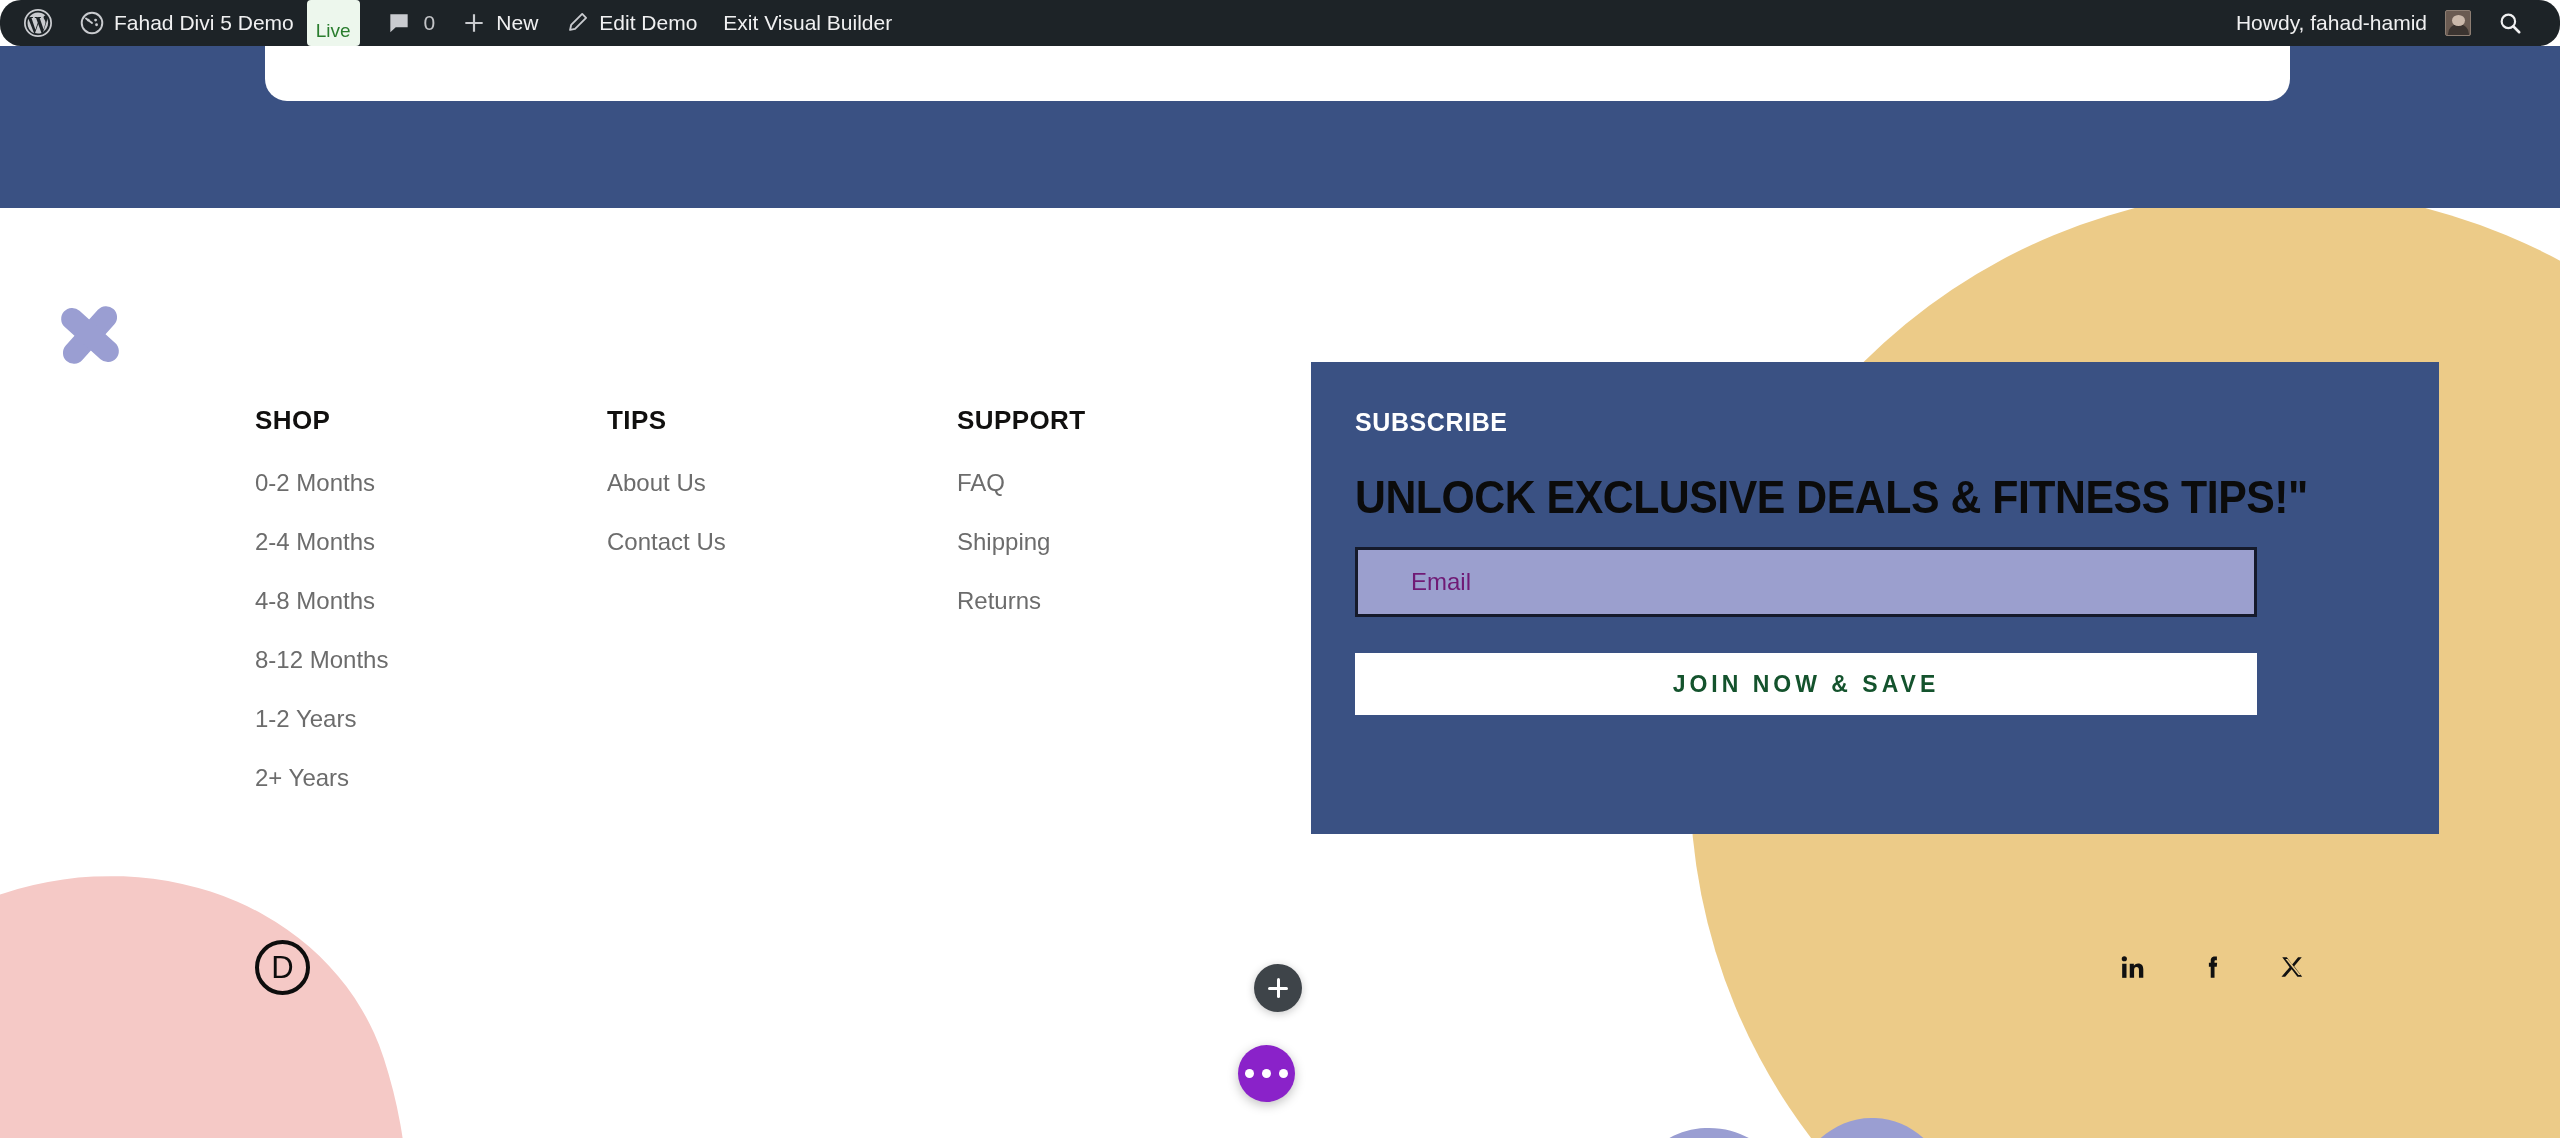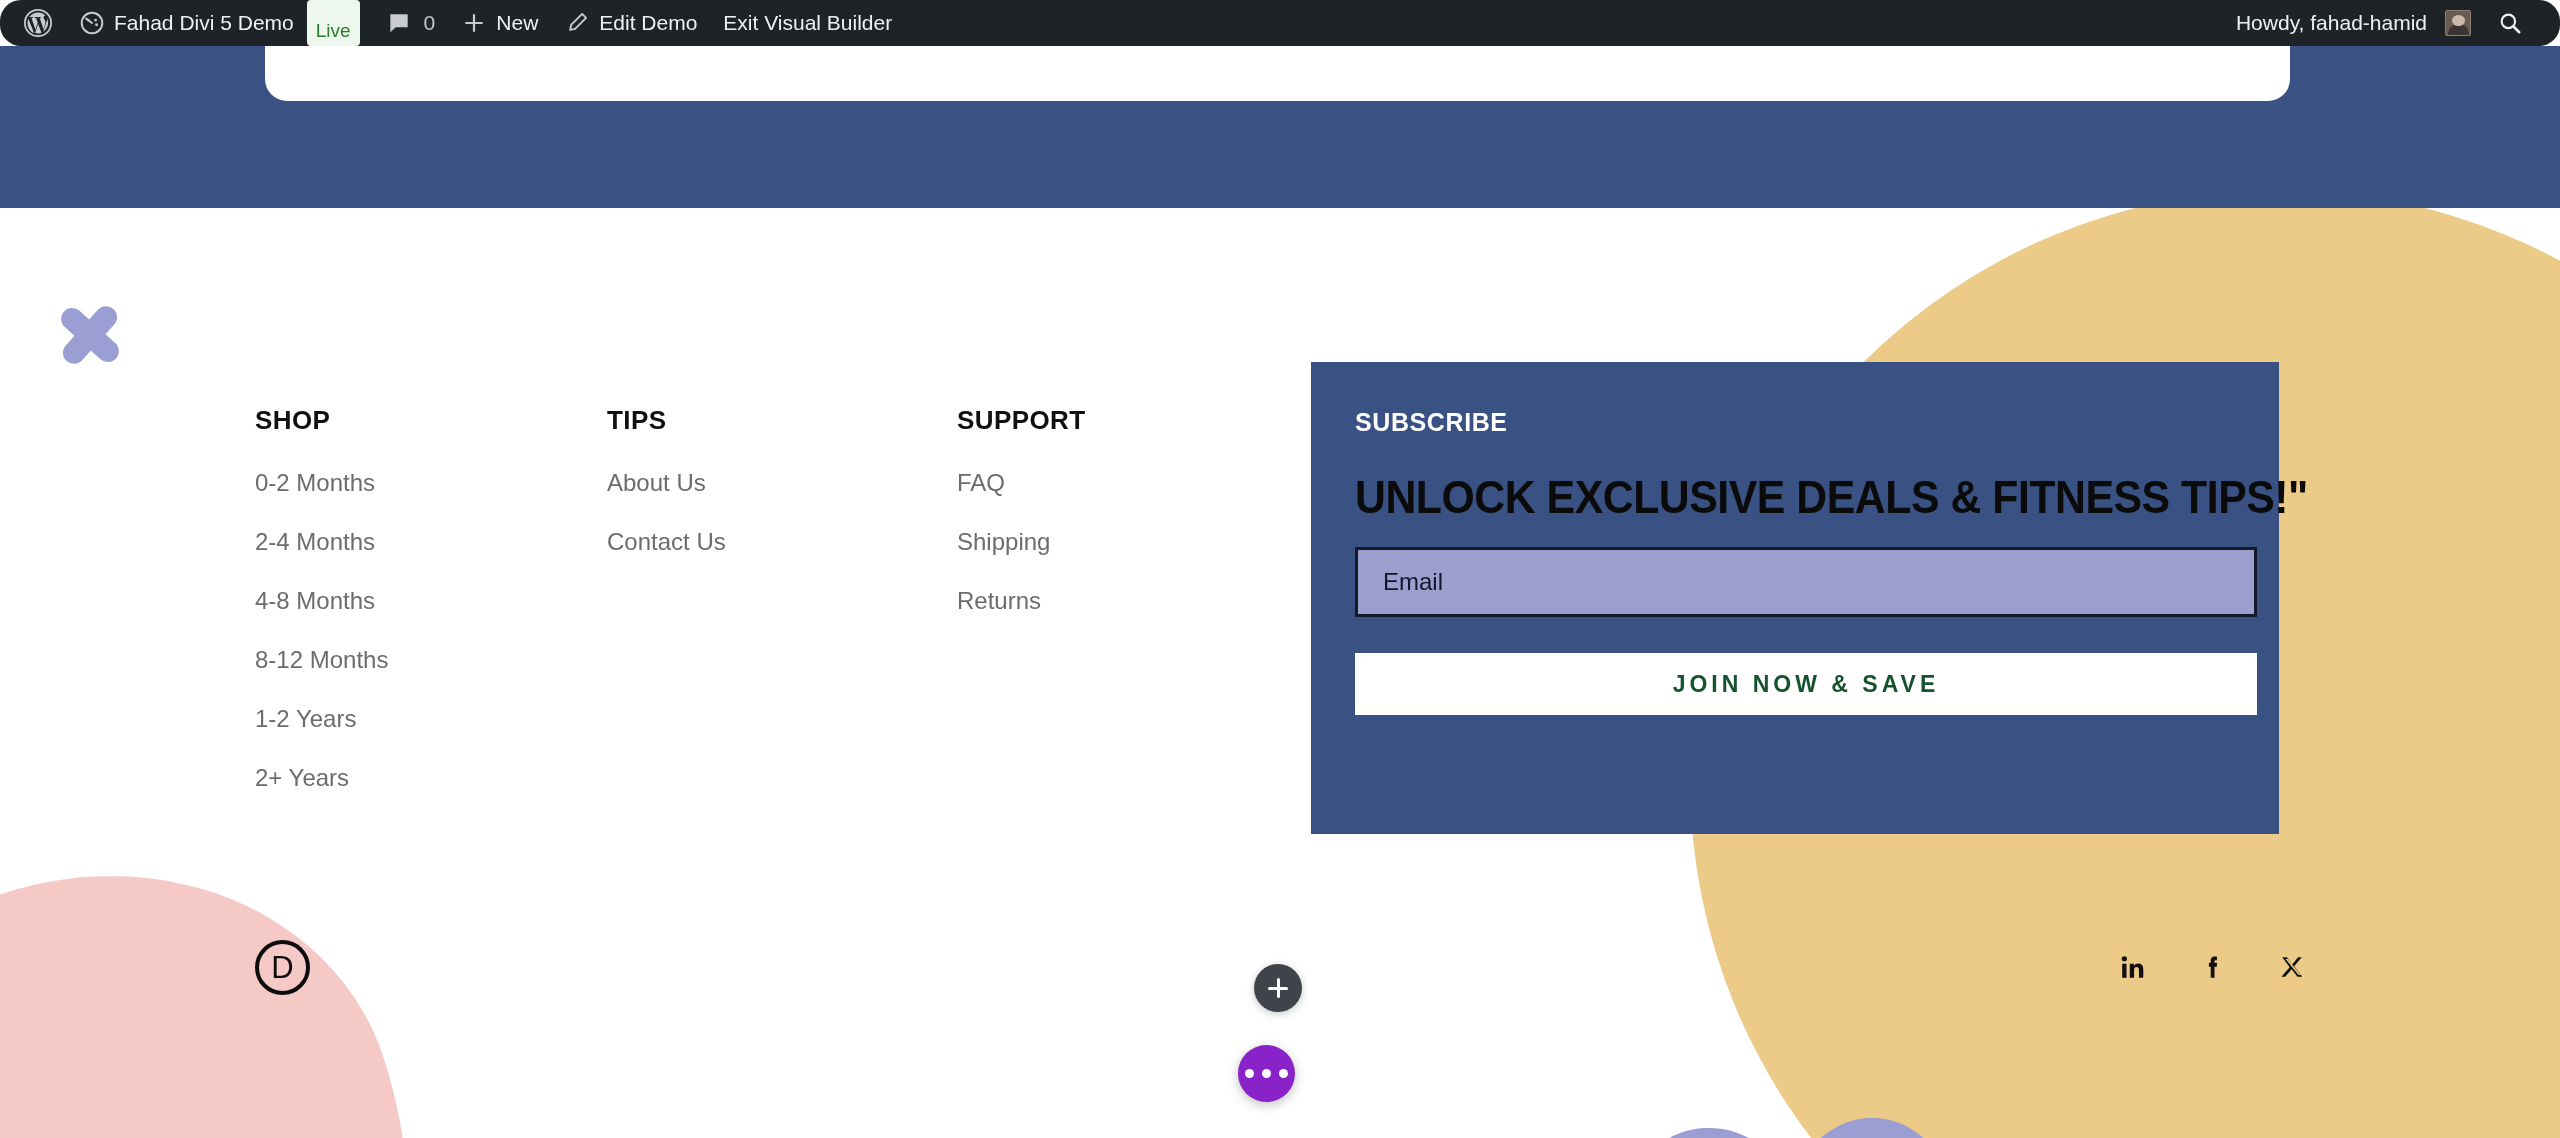--- a/index.html
+++ b/index.html
@@ -91,41 +91,41 @@
     font-size:26px; font-weight:700; color:#11100f; letter-spacing:.4px;
     margin-bottom:33px; white-space:nowrap;
   }
   .fcol a{
     display:block; font-size:24px; color:#6c6c6c; text-decoration:none;
     margin-bottom:31px; white-space:nowrap; cursor:pointer;
   }
 
   
   .subscribe{
-    position:absolute; left:1311px; top:362px; width:968px; height:472px;
+    position:absolute; left:1311px; top:362px; width:1128px; height:472px;
     background:#3a5183; z-index:12; padding:46px 44px 0 44px;
   }
   .sub-eyebrow{
     color:#ffffff; font-size:25px; font-weight:700; letter-spacing:.6px;
     margin-bottom:36px;
   }
   .sub-head{
     color:#0b0b0b; font-size:46px; font-weight:800; line-height:1.05;
     letter-spacing:-.5px; margin-bottom:26px;
     transform:scaleX(.93); transform-origin:left center; white-space:nowrap;
   }
   .sub-sub{
     color:#12121a; font-size:24px; line-height:1.35; margin-bottom:40px;
   }
   .email-field{
     width:902px; height:70px; background:#9b9fce;
     border:3px solid #151a2b; display:flex; align-items:center;
     padding-left:25px; margin-bottom:36px; cursor:text;
   }
-  .email-field .ph{ color:#0f172a; font-size:24px; }
+  .email-field .ph{ color:#701a75; font-size:24px;margin-left:28px; }
   .join-btn{
     width:902px; height:62px; background:#ffffff; border:none;
     color:#14532d; font-size:23px; font-weight:700; letter-spacing:4px;
     font-family:"Liberation Sans", sans-serif; cursor:pointer;
   }
 
   
   .divi-logo{
     position:absolute; left:255px; top:940px; width:55px; height:55px;
     border:4px solid #0d0d0d; border-radius:50%; z-index:14;

